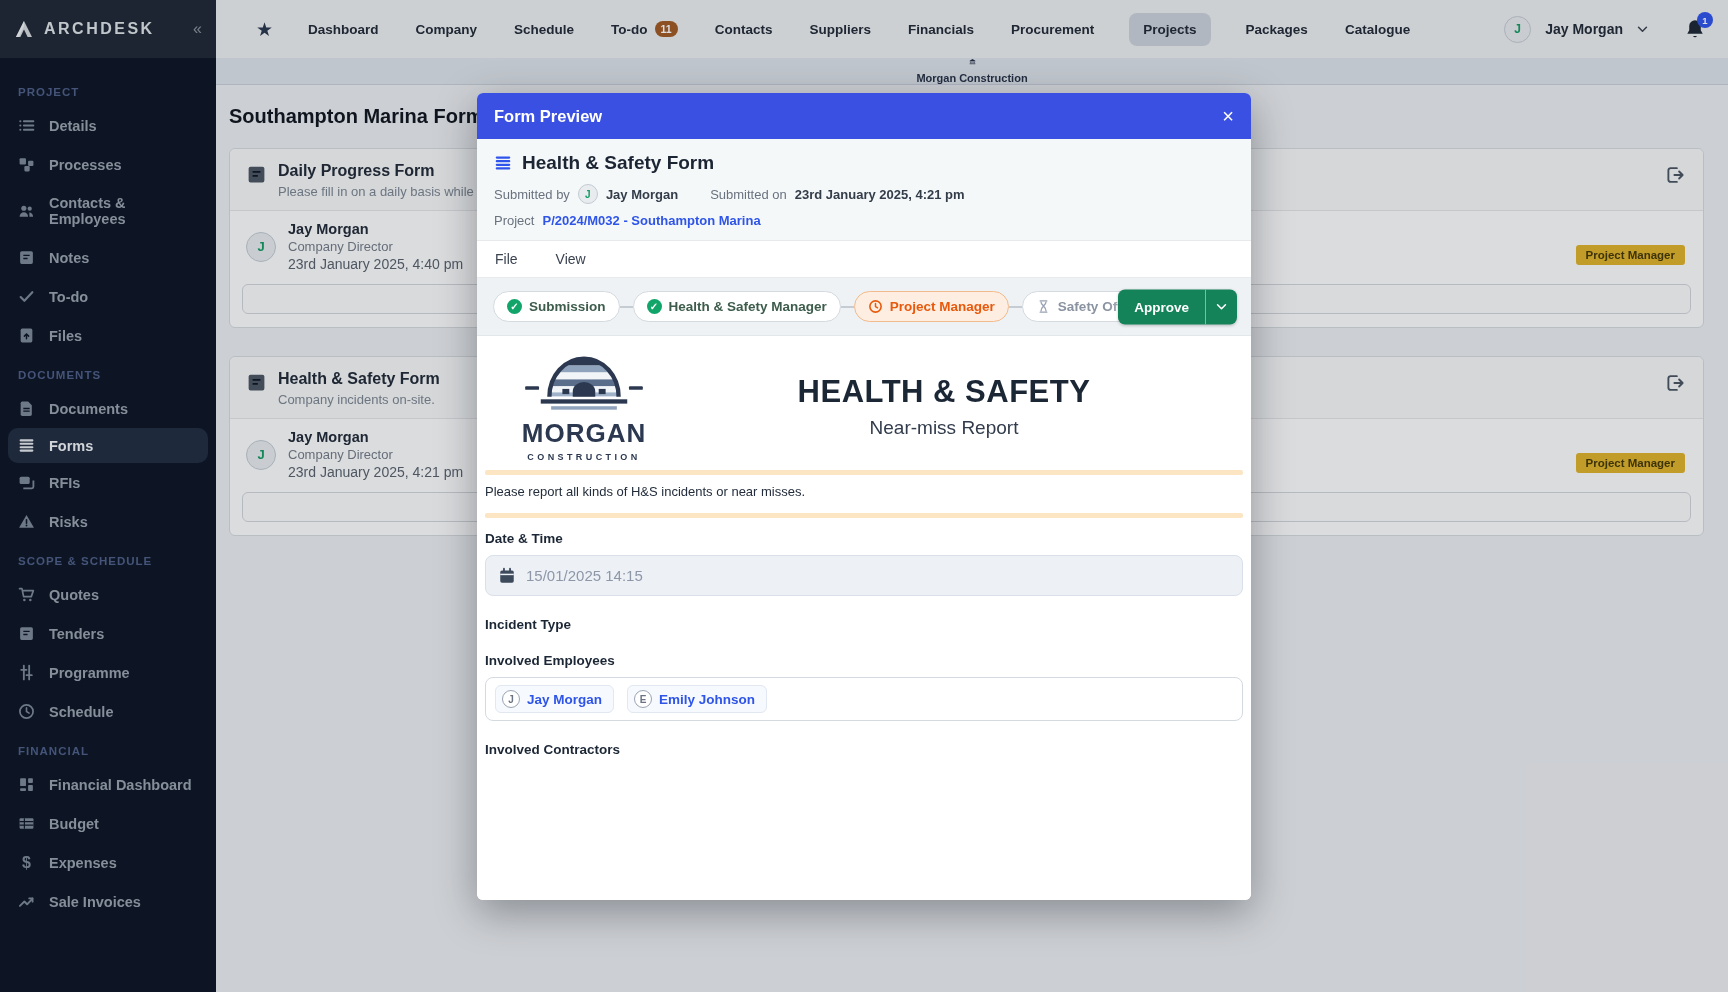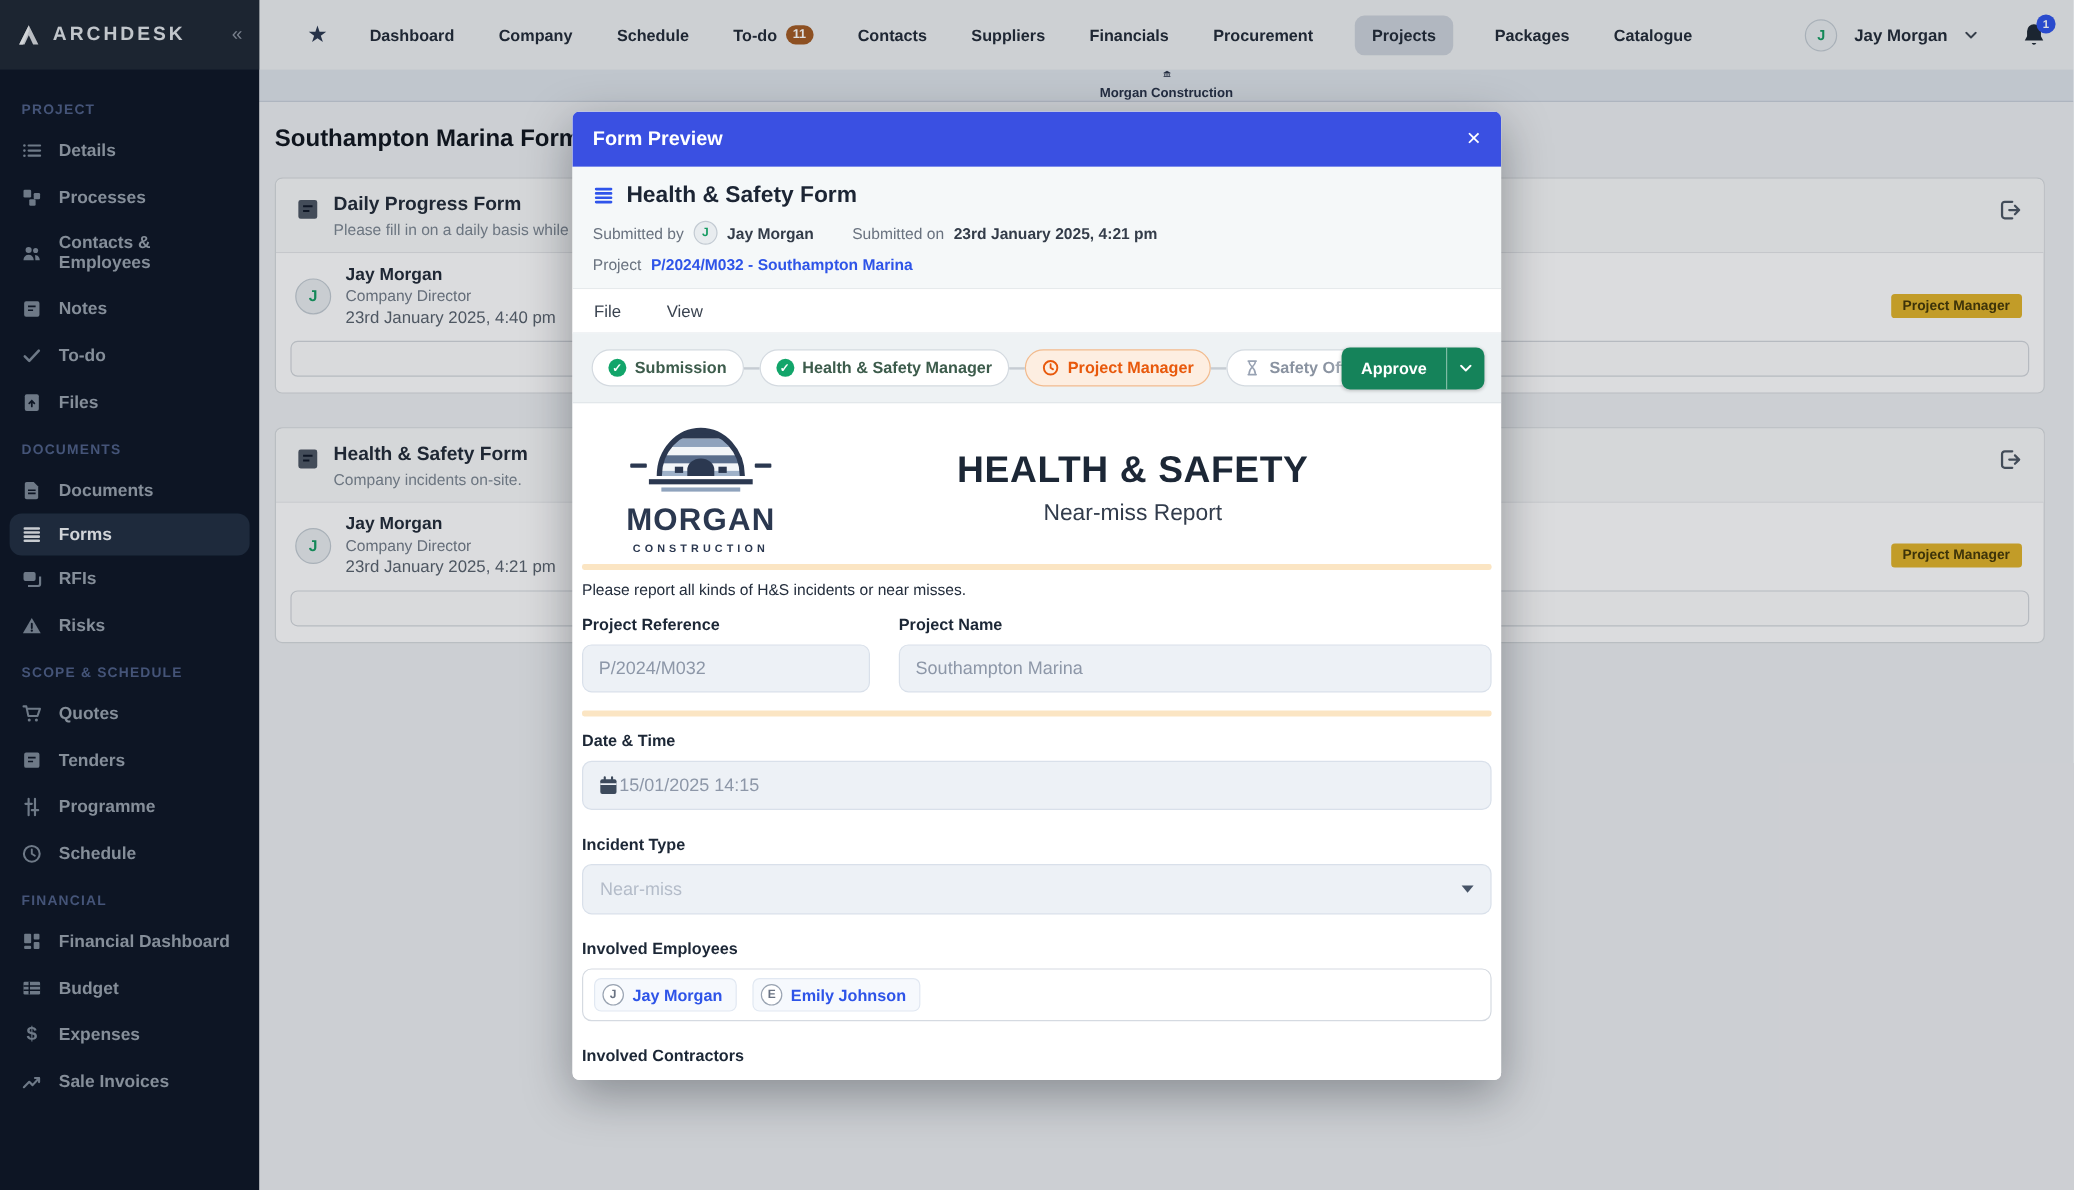--- a/index.html
+++ b/index.html
@@ -96,21 +96,21 @@
   .head-block { flex:1; text-align:center; padding-right:30px; }
   .hs-heading { font-size:31px; font-weight:800; color:#1c2736; letter-spacing:.5px; }
   .hs-sub { font-size:19px; color:#323c4c; margin-top:7px; }
   .odivider { height:5px; background:#fbe5c3; border-radius:2px; }
   .intro { font-size:13px; color:#232d3c; margin:9px 0 14px; }
   .f-label { font-size:13.5px; font-weight:bold; color:#1c2736; margin-bottom:9px; }
   .f-row { display:flex; gap:24px; margin-bottom:15px; }
   .f-col1 { width:240px; flex:0 0 auto; }
   .f-col2 { flex:1; }
   .f-input { width:100%; height:40px; background:#edf1f6; border:1px solid #d9e0ea; border-radius:8px; padding:0 13px; color:#8d97a8; font-size:15px; font-family:"Liberation Sans",sans-serif; }
-  .f-input-wrap { height:41px; background:#edf1f6; border:1px solid #d9e0ea; border-radius:8px; display:flex; align-items:center; padding:0 12px; color:#8d97a8; font-size:15px; }
+  .f-input-wrap { height:41px; background:#edf1f6; border:1px solid #d9e0ea; border-radius:8px; display:flex; align-items:center; gap:10px; padding:0 12px; color:#8d97a8; font-size:15px; }
   .cal-ic { width:18px; height:18px; color:#3d4a5c; }
   .f-select { height:42px; background:#edf1f6; border:1px solid #d9e0ea; border-radius:8px; display:flex; align-items:center; padding:0 14px; color:#b4bcc9; font-size:15px; cursor:pointer; }
   .sel-caret { margin-left:auto; width:0; height:0; border-left:5px solid transparent; border-right:5px solid transparent; border-top:6px solid #475467; }
   .f-group { margin-bottom:21px; }
   .chips-box { background:#fff; border:1px solid #d5dae1; border-radius:8px; min-height:44px; padding:7px 9px; display:flex; align-items:center; gap:13px; }
   .chip { background:#f6f9fd; border:1px solid #e1e8f2; border-radius:6px; padding:4px 11px 4px 6px; display:flex; align-items:center; gap:7px; color:#2e54e8; font-size:13.5px; font-weight:600; cursor:pointer; }
   .chip-av { width:18px; height:18px; border-radius:50%; border:1px solid #9aa4b2; color:#6a7383; font-size:10px; display:flex; align-items:center; justify-content:center; background:#fff; }
 </style>
 </head>
 <body>
@@ -610,49 +610,35 @@
       </div>
       <div class="head-block">
         <div class="hs-heading">HEALTH &amp; SAFETY</div>
         <div class="hs-sub">Near-miss Report</div>
       </div>
     </div>
 
     <div class="odivider"></div>
     <div class="intro">Please report all kinds of H&amp;S incidents or near misses.</div>
 
-    <div class="f-row">
-      <div class="f-col1">
-        <div class="f-label">Project Reference</div>
-        <input class="f-input" readonly="" value="P/2024/M032" style="">
-      </div>
-      <div class="f-col2">
-        <div class="f-label">Project Name</div>
-        <input class="f-input" readonly="" value="Southampton Marina" style="">
-      </div>
-    </div>
 
     <div class="odivider" style="margin-bottom:13px;"></div>
 
     <div class="f-group">
       <div class="f-label">Date &amp; Time</div>
       <div class="f-input-wrap">
         <svg class="cal-ic">
             <use href="#i-cal"></use>
           </svg>
         <span>15/01/2025 14:15</span>
       </div>
     </div>
 
     <div class="f-group">
       <div class="f-label">Incident Type</div>
-      <div class="f-select">
-        <span>Near-miss</span>
-        <span class="sel-caret"></span>
-      </div>
     </div>
 
     <div class="f-group">
       <div class="f-label">Involved Employees</div>
       <div class="chips-box">
         <span class="chip">
           <span class="chip-av">J</span>
           <span>Jay Morgan</span>
         </span>
         <span class="chip">

